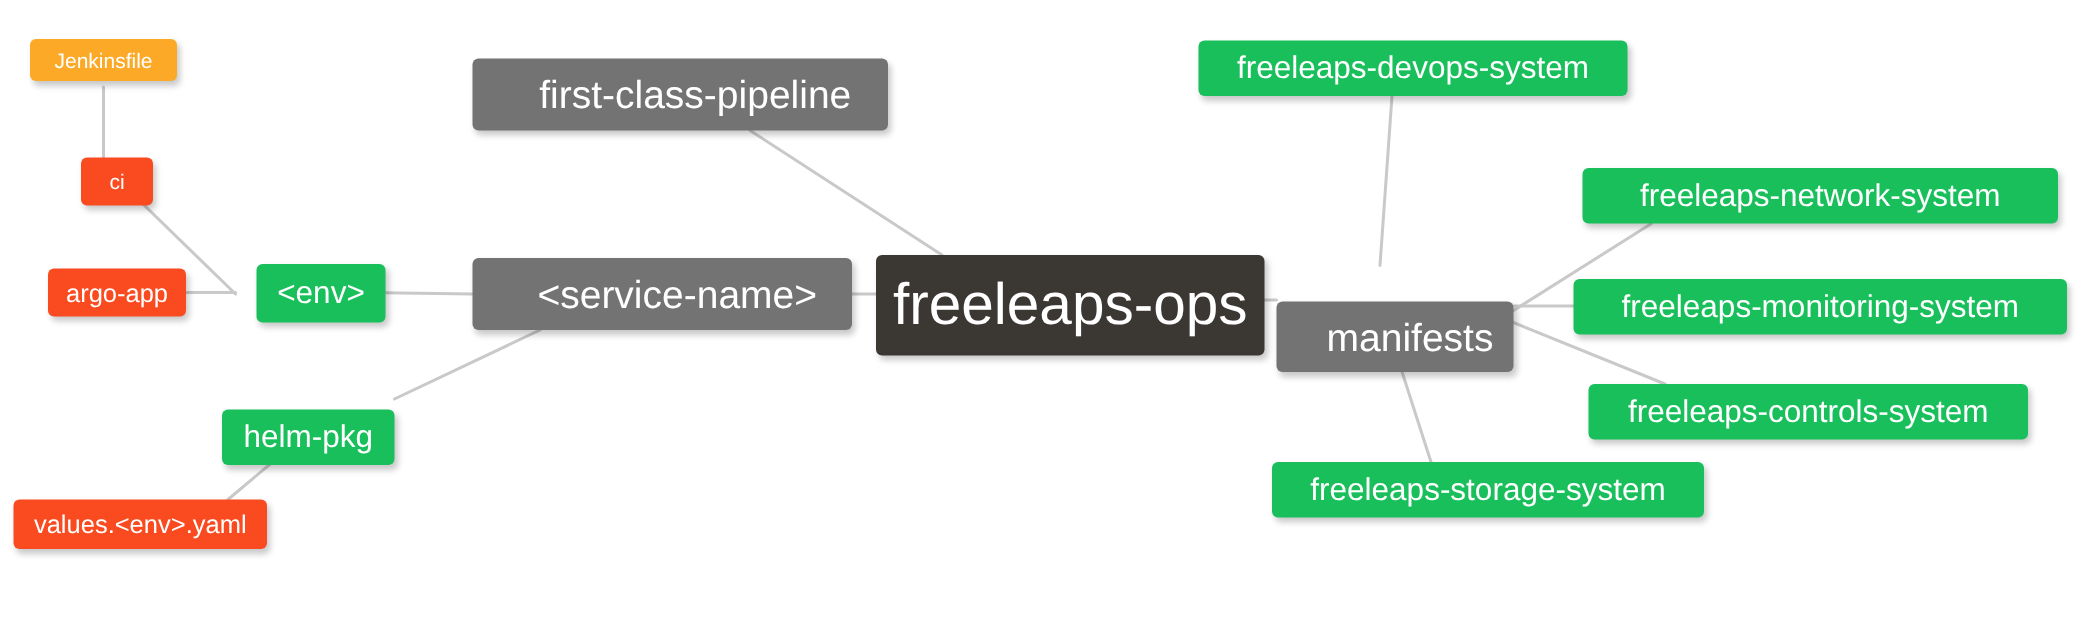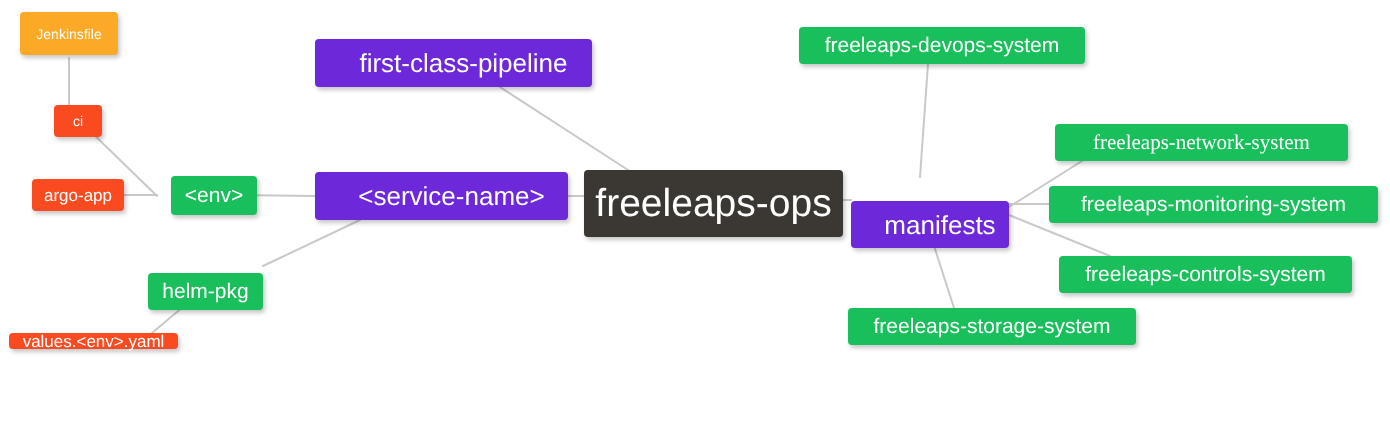--- a/index.html
+++ b/index.html
@@ -39,21 +39,21 @@
     letter-spacing: 0px;
     line-height: 1;
     box-shadow: 2px 3px 4px rgba(0,0,0,0.22);
     text-rendering: geometricPrecision;
   }
   .node-root {
     background: #3b3732;
     font-size: 31px;
   }
   .node-blue {
-    background: #6d28d9;
+    background: #737373;
     padding-left: 20px;
   }
   .node-green {
     background: #18bf5b;
   }
   .node-orange {
     background: #fba927;
   }
   .node-red {
     background: #fa4a20;
@@ -78,29 +78,29 @@
       <line x1="500" y1="87" x2="628" y2="170" stroke="#c9c9c9" stroke-width="2" stroke-linecap="round"></line>
       <line x1="568" y1="196" x2="584" y2="196" stroke="#c9c9c9" stroke-width="2" stroke-linecap="round"></line>
       <line x1="843" y1="200" x2="851" y2="200" stroke="#c9c9c9" stroke-width="2" stroke-linecap="round"></line>
       <line x1="920" y1="177" x2="928" y2="64" stroke="#c9c9c9" stroke-width="2" stroke-linecap="round"></line>
       <line x1="1009" y1="207" x2="1101" y2="149" stroke="#c9c9c9" stroke-width="2" stroke-linecap="round"></line>
       <line x1="1009" y1="204" x2="1049" y2="204" stroke="#c9c9c9" stroke-width="2" stroke-linecap="round"></line>
       <line x1="1009" y1="215" x2="1110" y2="256" stroke="#c9c9c9" stroke-width="2" stroke-linecap="round"></line>
       <line x1="927" y1="224" x2="954" y2="308" stroke="#c9c9c9" stroke-width="2" stroke-linecap="round"></line>
     </svg>
   <div id="nodes">
-      <div class="node node-orange sz-xs" style="left: 20px; top: 12px; width: 98px; height: 43px;">Jenkinsfile</div>
+      <div class="node node-orange sz-xs" style="left: 20px; top: 26px; width: 98px; height: 28px;">Jenkinsfile</div>
       <div class="node node-red sz-xs" style="left: 54px; top: 105px; width: 48px; height: 32px;">ci</div>
       <div class="node node-red sz-sm" style="left: 32px; top: 179px; width: 92px; height: 32px;">argo-app</div>
       <div class="node node-green sz-md" style="left: 157px; top: 176px; width: 86px; height: 39px; margin-left: 14px;">&lt;env&gt;</div>
       <div class="node node-green sz-md" style="left: 148px; top: 273px; width: 115px; height: 37px;">helm-pkg</div>
-      <div class="node node-red sz-sm" style="left: 9px; top: 333px; width: 169px; height: 16px;">values.&lt;env&gt;.yaml</div>
+      <div class="node node-red sz-sm" style="left: 9px; top: 333px; width: 169px; height: 33px;">values.&lt;env&gt;.yaml</div>
       <div class="node node-blue sz-lg" style="left: 315px; top: 39px; width: 277px; height: 48px;">first-class-pipeline</div>
       <div class="node node-blue sz-lg" style="left: 315px; top: 172px; width: 253px; height: 48px;">&lt;service-name&gt;</div>
       <div class="node node-root sz-xl" style="left: 584px; top: 170px; width: 259px; height: 67px;">freeleaps-ops</div>
       <div class="node node-blue sz-lg" style="left: 851px; top: 177px; width: 158px; height: 47px; margin-top: 24px;">manifests</div>
       <div class="node node-green sz-md" style="left: 799px; top: 27px; width: 286px; height: 37px;">freeleaps-devops-system</div>
-      <div class="node node-green sz-md" style="left: 1055px; top: 124px; width: 293px; height: 37px; font-family: Liberation Serif, serif;">freeleaps-network-system</div>
+      <div class="node node-green sz-md" style="left: 1055px; top: 112px; width: 317px; height: 37px;">freeleaps-network-system</div>
       <div class="node node-green sz-md" style="left: 1049px; top: 186px; width: 329px; height: 37px;">freeleaps-monitoring-system</div>
       <div class="node node-green sz-md" style="left: 1059px; top: 256px; width: 293px; height: 37px;">freeleaps-controls-system</div>
       <div class="node node-green sz-md" style="left: 816px; top: 308px; width: 288px; height: 37px; margin-left: 32px;">freeleaps-storage-system</div>
     </div>
 </div>
 
 </body></html>

